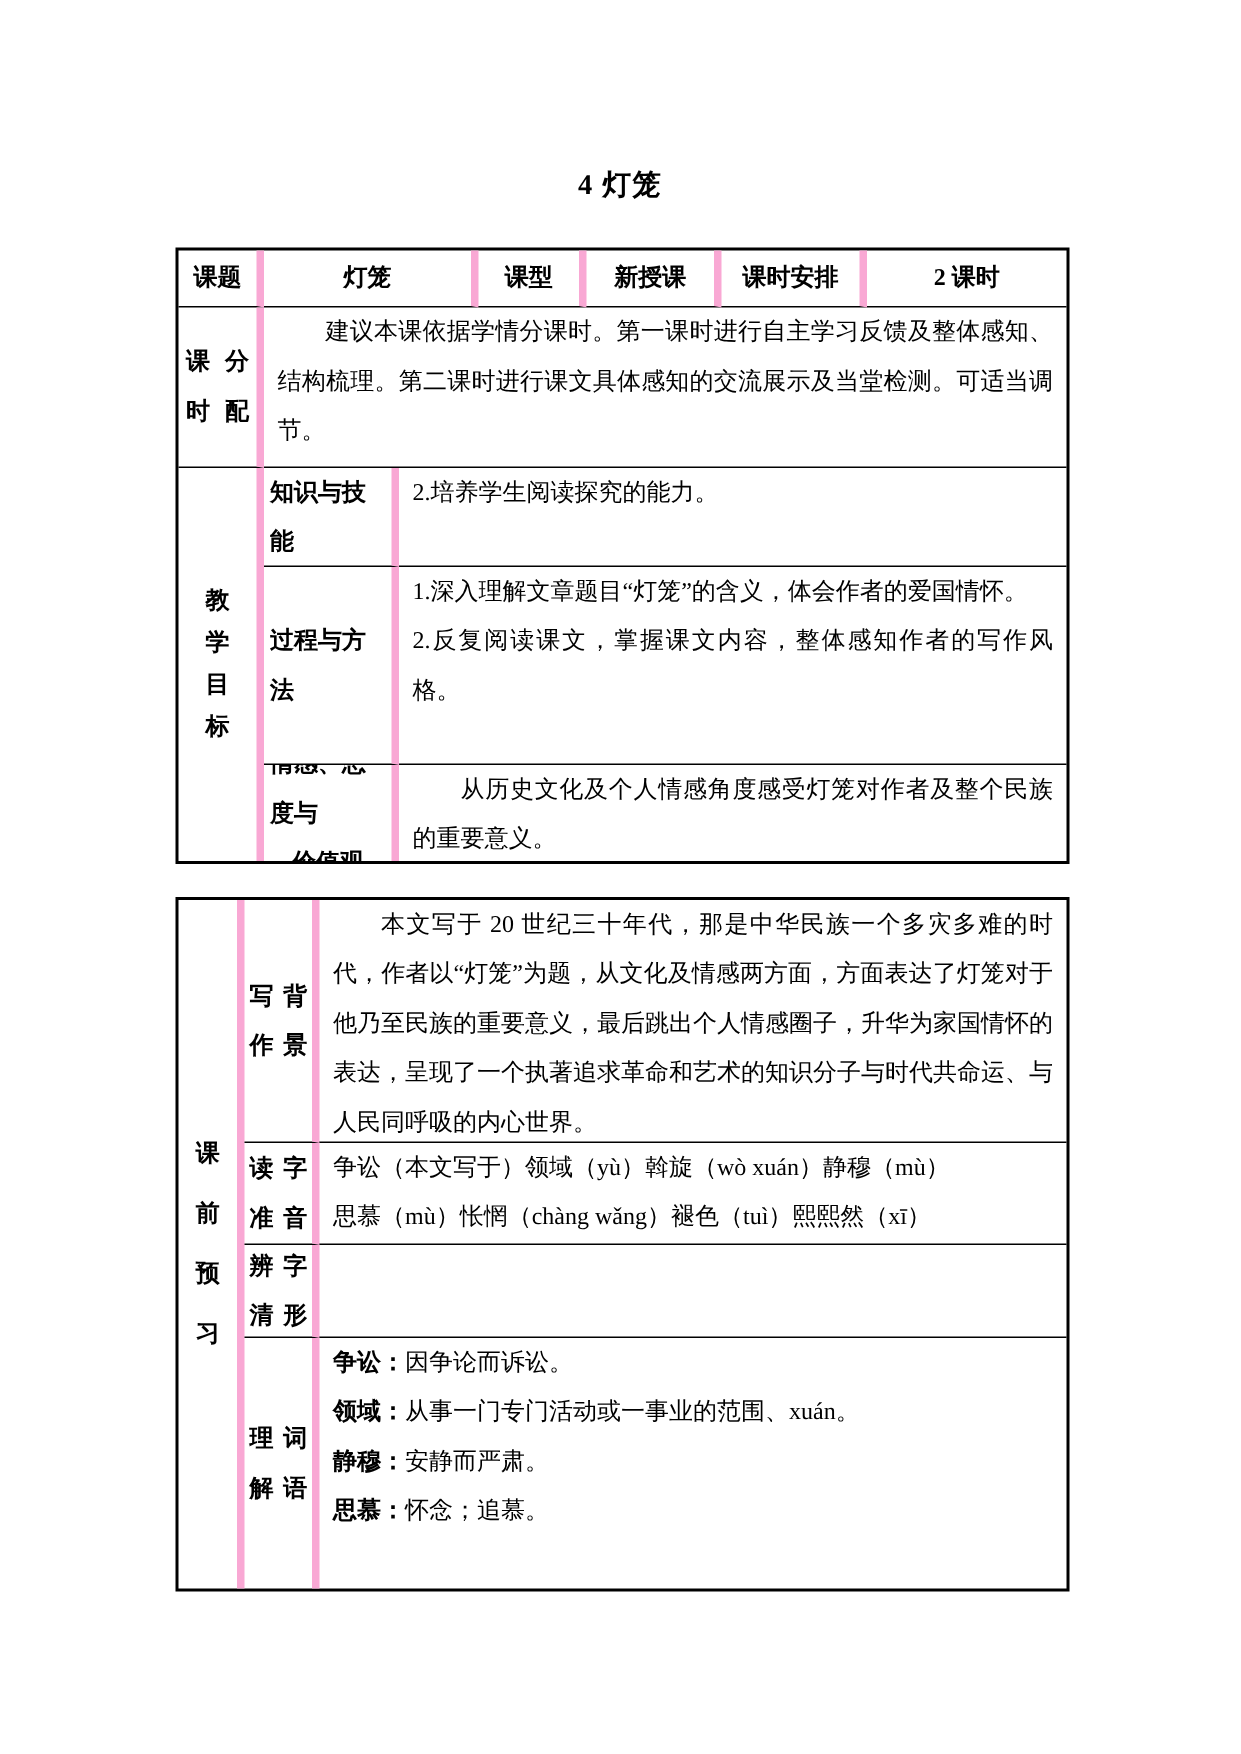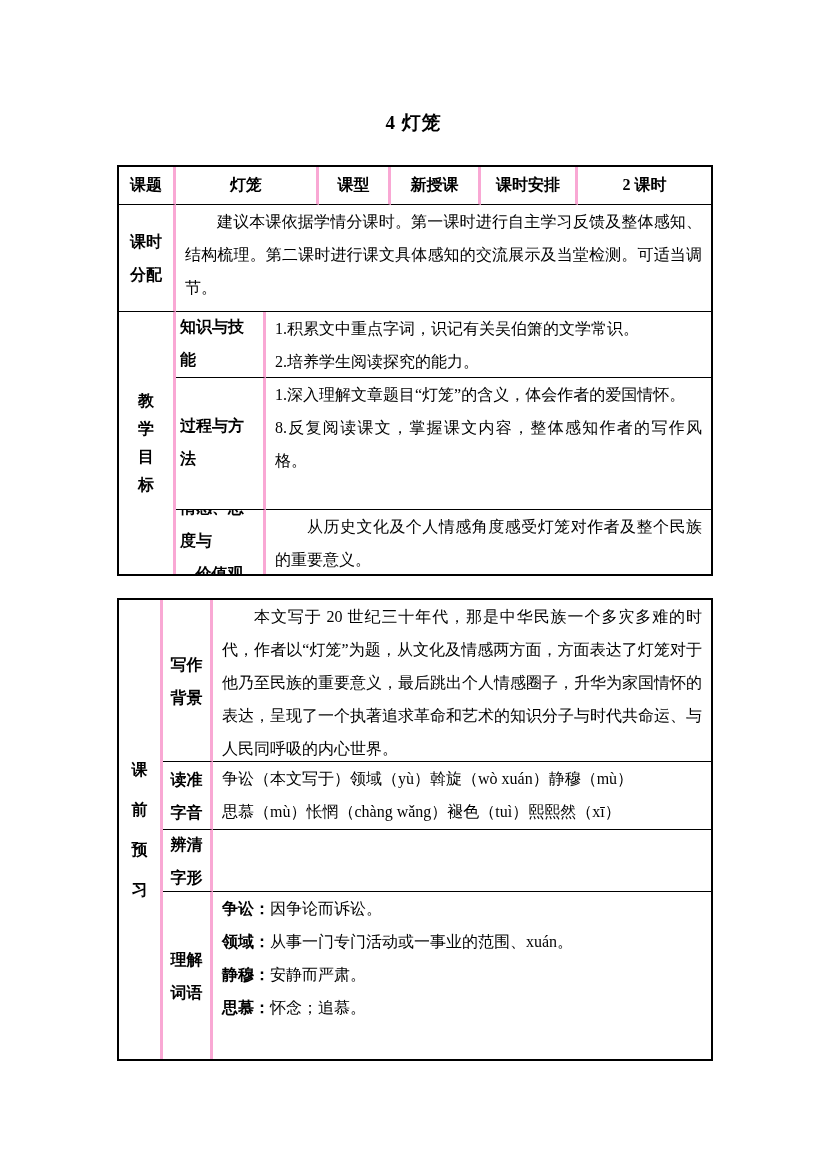--- a/index.html
+++ b/index.html
@@ -35,57 +35,56 @@
     top: 165px;
     grid-template-columns: 57px 90px 53px 72px 90px 97px 133px;
     grid-template-rows: 38px 107px 66px 132px 64px;
   }
   .tbl2 {
     top: 598px;
     grid-template-columns: 44px 50px 498px;
     grid-template-rows: 162px 68px 62px 167px;
   }
   .cell {
-    border-right: 3px solid #f9a8d4;
+    border-right: 5px solid #f9a8d4;
     border-bottom: 1px solid #000000;
     box-sizing: border-box;
     display: flex;
     align-items: center;
     overflow: hidden;
   }
   .last-col { border-right: none; }
   .last-row { border-bottom: none; }
   .lbl {
     justify-content: center;
     font-weight: bold;
     text-align: center;
   }
   .lbl2 {
-    flex-direction: column;
     justify-content: center;
     font-weight: bold;
     text-align: center;
   }
   .lbl2 div { line-height: 33px; }
   .vlabel {
     flex-direction: column;
     justify-content: center;
     font-weight: bold;
     text-align: center;
   }
   .vlabel-tight div { line-height: 28px; }
   .vlabel-loose div { line-height: 40px; }
   .catlbl {
     flex-direction: column;
     justify-content: center;
     font-weight: bold;
     padding: 0 4px;
     text-align: left;
   }
-  .catlbl div { line-height: 33px; font-family: Liberation Mono, monospace; }
+  .catlbl div { line-height: 33px; }
   .content {
     flex-direction: column;
     justify-content: flex-start;
     align-items: stretch;
     padding: 0 9px;
   }
   .content p {
     margin: 0;
     line-height: 33px;
     text-align: justify;
@@ -121,31 +120,30 @@
       <div>学</div>
       <div>目</div>
       <div>标</div>
     </div>
 
     <div class="cell catlbl" style="grid-column:2;grid-row:3">
       <div>知识与技能</div>
       <div></div>
     </div>
     <div class="cell content last-col" style="grid-column:3/8;grid-row:3">
-      <p>1.积累文中重点字词，识记有关吴伯箫的文学常识。</p>
       <p>2.培养学生阅读探究的能力。</p>
     </div>
 
     <div class="cell catlbl" style="grid-column:2;grid-row:4">
       <div>过程与方法</div>
       <div></div>
     </div>
     <div class="cell content last-col" style="grid-column:3/8;grid-row:4">
       <p>1.深入理解文章题目“灯笼”的含义，体会作者的爱国情怀。</p>
-      <p>8.反复阅读课文，掌握课文内容，整体感知作者的写作风格。</p>
+      <p>2.反复阅读课文，掌握课文内容，整体感知作者的写作风格。</p>
     </div>
 
     <div class="cell catlbl last-row" style="grid-column:2;grid-row:5">
       <div>情感、态度与</div>
       <div>价值观</div>
     </div>
     <div class="cell content last-col last-row" style="grid-column:3/8;grid-row:5">
       <p class="indent">从历史文化及个人情感角度感受灯笼对作者及整个民族的重要意义。</p>
     </div>
   </div>

